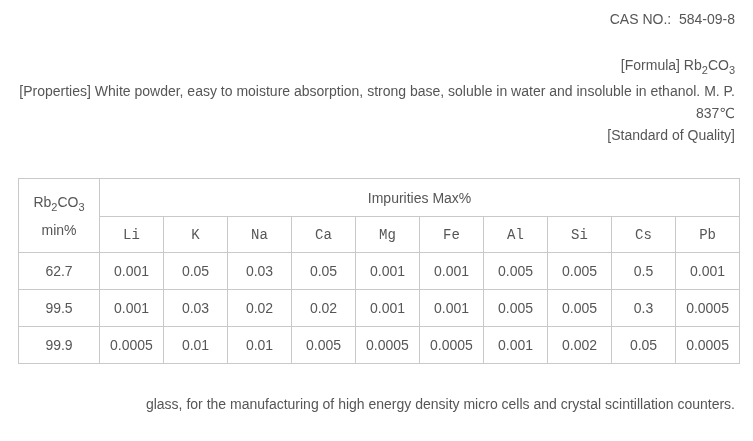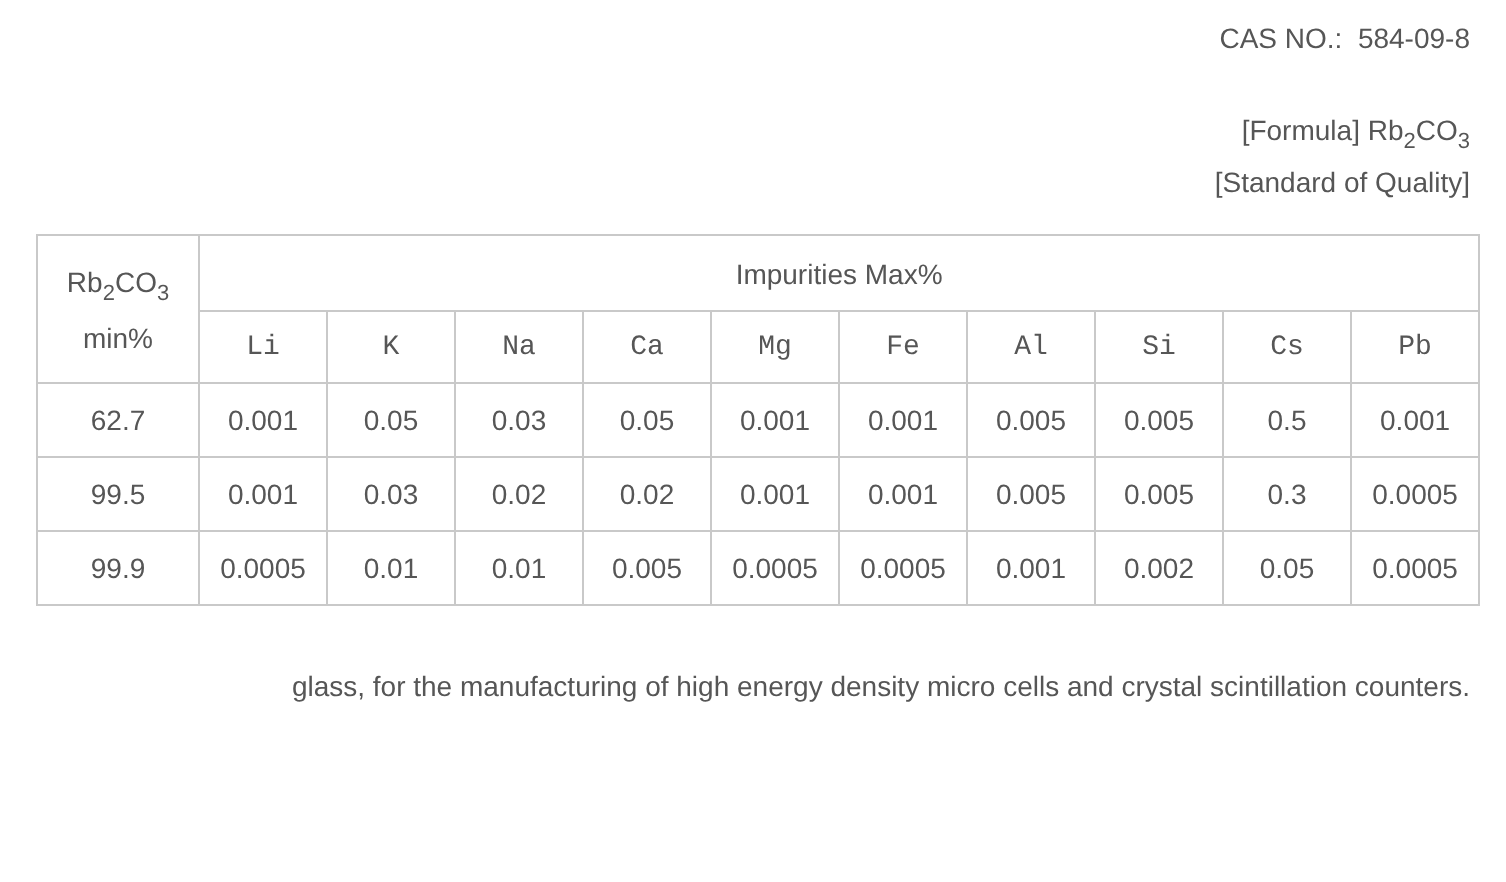--- a/index.html
+++ b/index.html
@@ -14,21 +14,21 @@
     color: #565656;
   }
   p { margin: 0; line-height: 22px; text-align: right; }
   .cas-line { margin-bottom: 24px; white-space: pre-wrap; }
   .formula-line { margin-bottom: 4px; }
   sub { font-size: 11px; line-height: 0; }
   .quality-table {
     border-collapse: collapse;
     table-layout: fixed;
     width: 722px;
-    margin-top: 15px;
+    margin-top: 32px;
     font-size: 14px;
   }
   .quality-table th, .quality-table td {
     border: 1px solid #c9c9c9;
     text-align: center;
     vertical-align: middle;
     font-weight: normal;
     padding: 0;
     color: #565656;
   }
@@ -39,20 +39,22 @@
   .uses-para { margin-top: 29px; }
 </style>
 </head>
 <body>
 
 <p class="cas-line">CAS NO.:  584-09-8</p>
 
 <p class="formula-line"><span>[Formula]</span> <span>Rb</span><sub>2</sub><span>CO</span><sub>3</sub></p>
 
 <p class="properties-para">
+  <span style="display:block">[Properties] White powder, easy to moisture absorption, strong base, soluble in water and insoluble in ethanol. M. P.</span>
+  <span style="display:block">837℃</span>
 </p>
 
 <p class="standard-line">[Standard of Quality]</p>
 
 <table class="quality-table">
   <colgroup>
     <col style="width:81px">
     <col style="width:64px">
       <col style="width:64px">
       <col style="width:64px">

